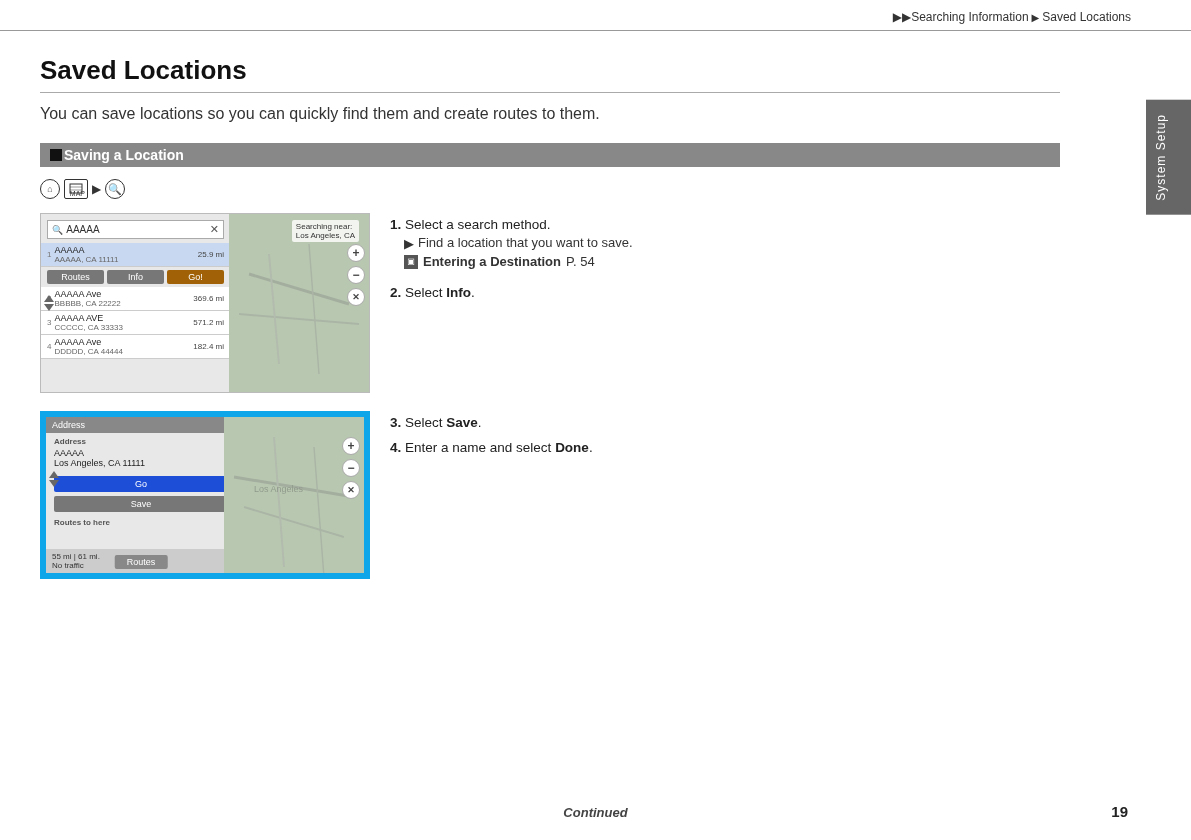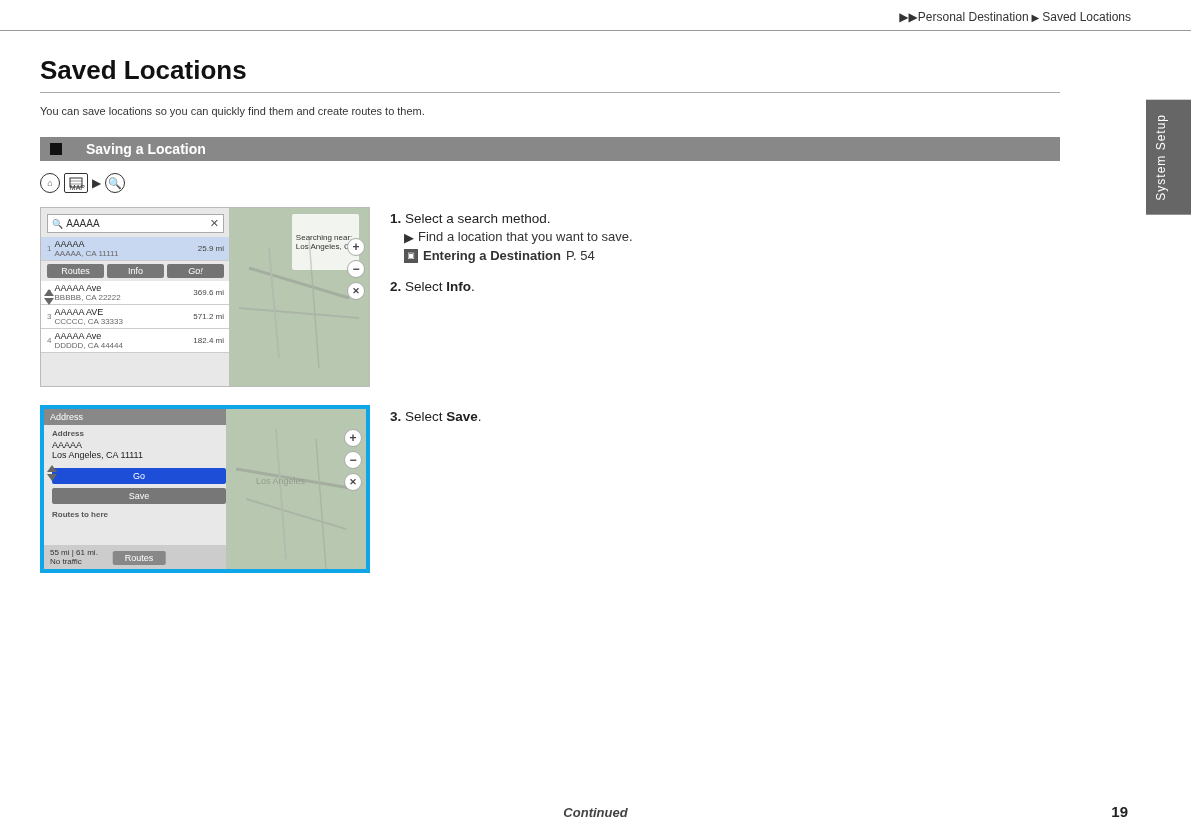--- a/index.html
+++ b/index.html
@@ -59,36 +59,36 @@
       color: #111;
       margin-bottom: 6px;
     }
     .title-underline {
       border: none;
       border-top: 1px solid #aaa;
       margin-bottom: 12px;
     }
 
     .page-intro {
-      font-size: 11px;
+      font-size: 16px;
       color: #333;
       margin-bottom: 20px;
     }
 
     
     .section-header {
       background: #888;
       color: #fff;
       font-size: 14px;
       font-weight: bold;
       padding: 4px 10px;
       margin-bottom: 12px;
       display: flex;
       align-items: center;
-      gap: 24px;
+      gap: 2px;
     }
     .section-header .black-square {
       width: 12px;
       height: 12px;
       background: #111;
       display: inline-block;
       flex-shrink: 0;
     }
 
     
@@ -166,21 +166,21 @@
       height: 180px;
       background: #ddd;
       border: 1px solid #bbb;
       position: relative;
       overflow: hidden;
     }
     .screenshot2 {
       width: 330px;
       height: 168px;
       background: #ddd;
-      border: 4px solid #0ea5e9;
+      border: 6px solid #0ea5e9;
       position: relative;
       overflow: hidden;
     }
 
     
     .ss1-left {
       position: absolute;
       left: 0; top: 0;
       width: 190px;
       height: 100%;
@@ -245,38 +245,37 @@
     .ss1-btn {
       flex: 1;
       background: #777;
       color: #fff;
       font-size: 9px;
       text-align: center;
       padding: 2px 0;
       border-radius: 2px;
     }
     .ss1-btn.go {
-      background: #737373;
-      font-style: italic;
+      background: #a16207;
     }
     .ss1-right {
       position: absolute;
       right: 0; top: 0;
       width: 140px;
       height: 100%;
       background: #b8c8b0;
     }
     .ss1-searching {
       position: absolute;
       top: 6px;
       right: 10px;
       font-size: 8px;
       color: #333;
       background: rgba(255,255,255,0.8);
-      padding: 19px 4px;
+      padding: 2px 4px;
       border-radius: 2px;
     }
     .ss1-map-controls {
       position: absolute;
       right: 4px;
       top: 30px;
       display: flex;
       flex-direction: column;
       gap: 4px;
     }
@@ -476,21 +475,21 @@
       font-size: 15px;
       font-weight: bold;
       color: #222;
     }
   </style>
 </head>
 <body>
 
 <div class="breadcrumb-bar">
   <span>▶▶</span>
-  <span>Personal Destination</span>
+  <span>Searching Information</span>
   <span class="arrow">▶</span>
   <span>Saved Locations</span>
 </div>
 
 <div class="sidebar-label">
   <span>System Setup</span>
 </div>
 
 <div class="main-content">
 
@@ -650,20 +649,24 @@
         </div>
       </div>
     </div>
 
     <div class="instructions-col">
       <ol>
         <li style="margin-bottom:10px;">
           <span class="step-num">3.</span>
           <span>Select </span><span class="bold-term">Save</span><span>.</span>
         </li>
+        <li>
+          <span class="step-num">4.</span>
+          <span>Enter a name and select </span><span class="bold-term">Done</span><span>.</span>
+        </li>
       </ol>
     </div>
   </div>
 
 </div>
 
 <div class="page-footer">
   <span class="footer-continued">Continued</span>
 </div>
 <div class="page-number">19</div>

